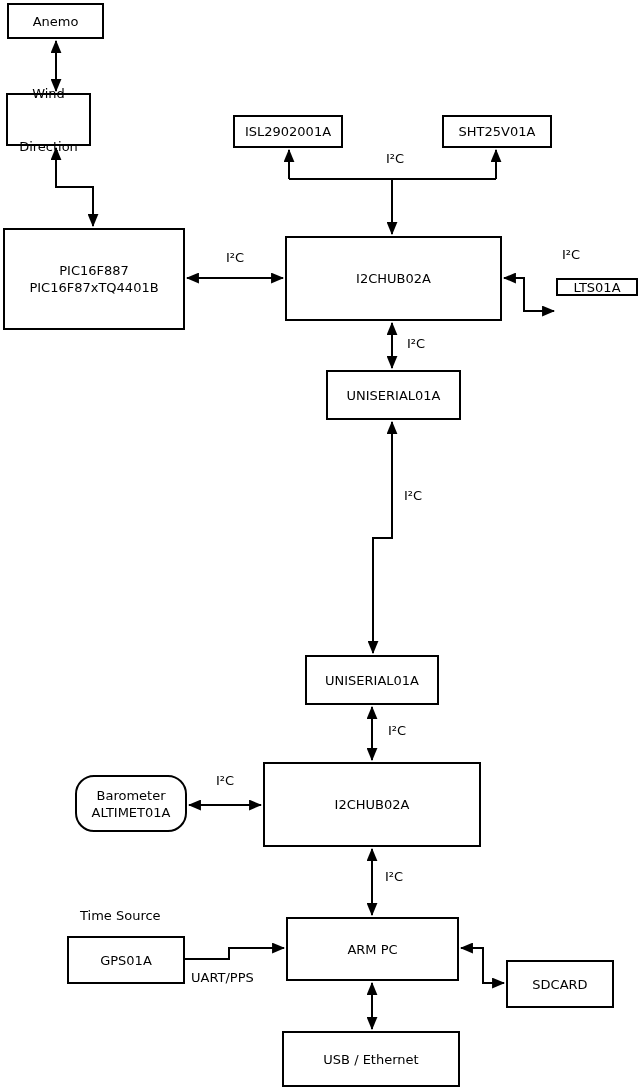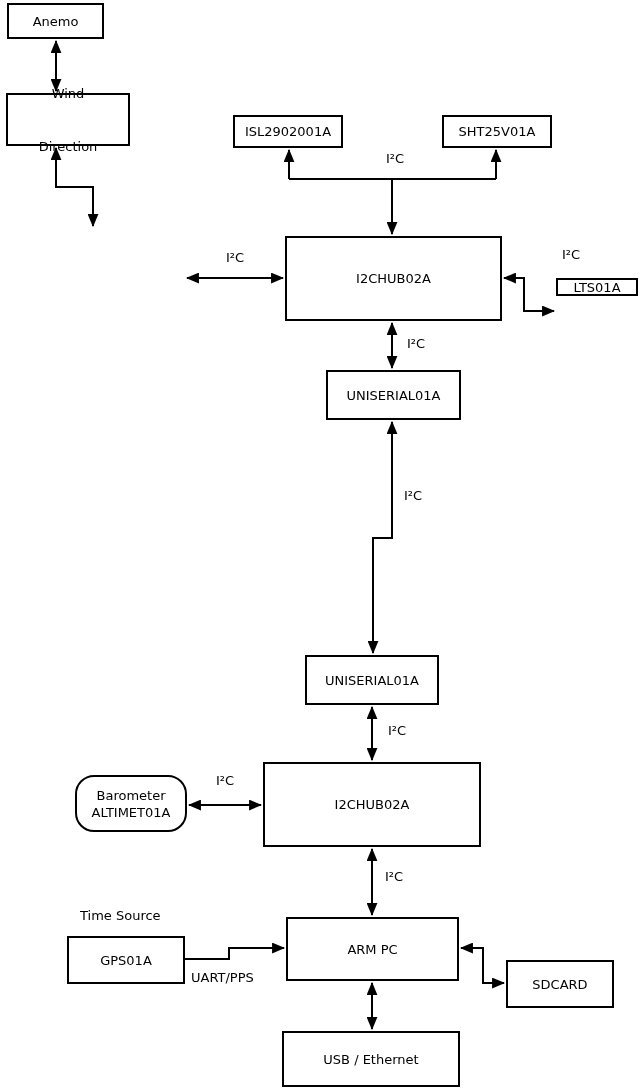--- a/index.html
+++ b/index.html
@@ -34,21 +34,21 @@
     line-height: 17px;
     box-sizing: border-box;
   }
   .elabel {
     position: absolute;
     font-size: 13px;
     white-space: nowrap;
   }
   
   .box-anemo      { left: 7px;   top: 3px;   width: 97px;  height: 36px; }
-  .box-wind       { left: 6px;   top: 93px;  width: 124px; height: 53px; gap: 36px; }
+  .box-wind       { left: 6px;   top: 93px;  width: 85px; height: 53px; gap: 36px; }
   .box-pic        { left: 3px;   top: 228px; width: 182px; height: 102px; }
   .box-isl        { left: 233px; top: 115px; width: 110px; height: 33px; }
   .box-sht        { left: 442px; top: 115px; width: 110px; height: 33px; }
   .box-hub1       { left: 285px; top: 236px; width: 217px; height: 85px; }
   .box-lts        { left: 556px; top: 278px; width: 82px;  height: 18px; }
   .box-uniserial1 { left: 326px; top: 370px; width: 135px; height: 50px; }
   .box-uniserial2 { left: 305px; top: 655px; width: 134px; height: 50px; }
   .box-barometer  { left: 75px;  top: 775px; width: 112px; height: 57px; border-radius: 19px; }
   .box-hub2       { left: 263px; top: 762px; width: 218px; height: 85px; }
   .box-armpc      { left: 286px; top: 917px; width: 173px; height: 64px; }
@@ -96,20 +96,24 @@
 
   <div class="box box-anemo">
     <span>Anemo</span>
   </div>
 
   <div class="box box-wind">
     <span>Wind</span>
     <span>Direction</span>
   </div>
 
+  <div class="box box-pic">
+    <span>PIC16F887</span>
+    <span>PIC16F87xTQ4401B</span>
+  </div>
 
   <div class="box box-isl">
     <span>ISL2902001A</span>
   </div>
 
   <div class="box box-sht">
     <span>SHT25V01A</span>
   </div>
 
   <div class="box box-hub1">

